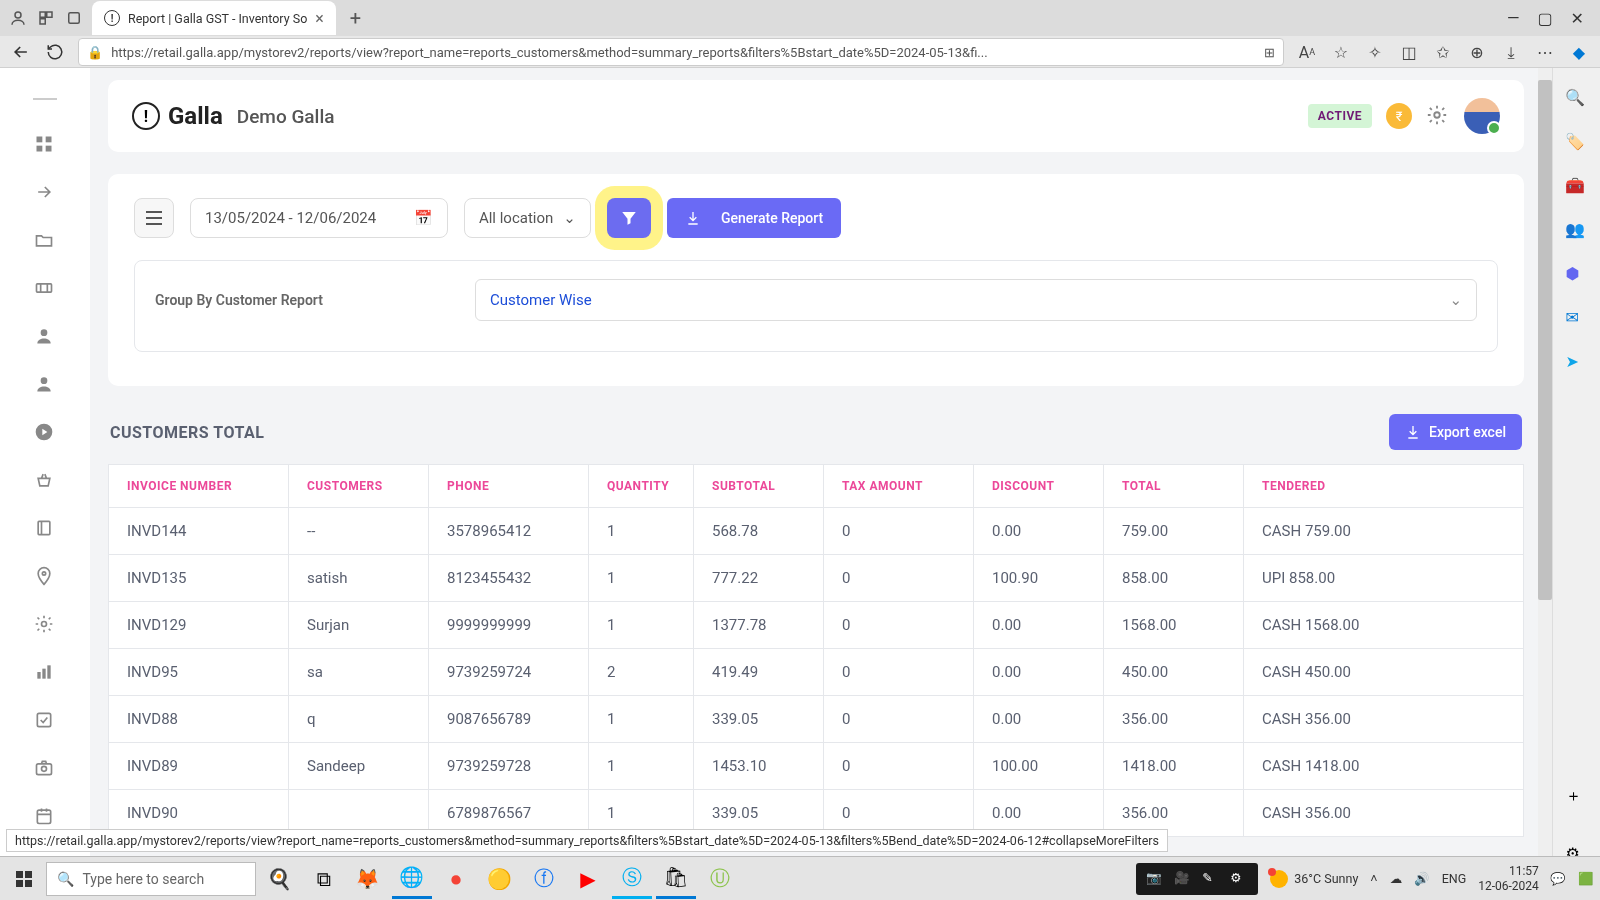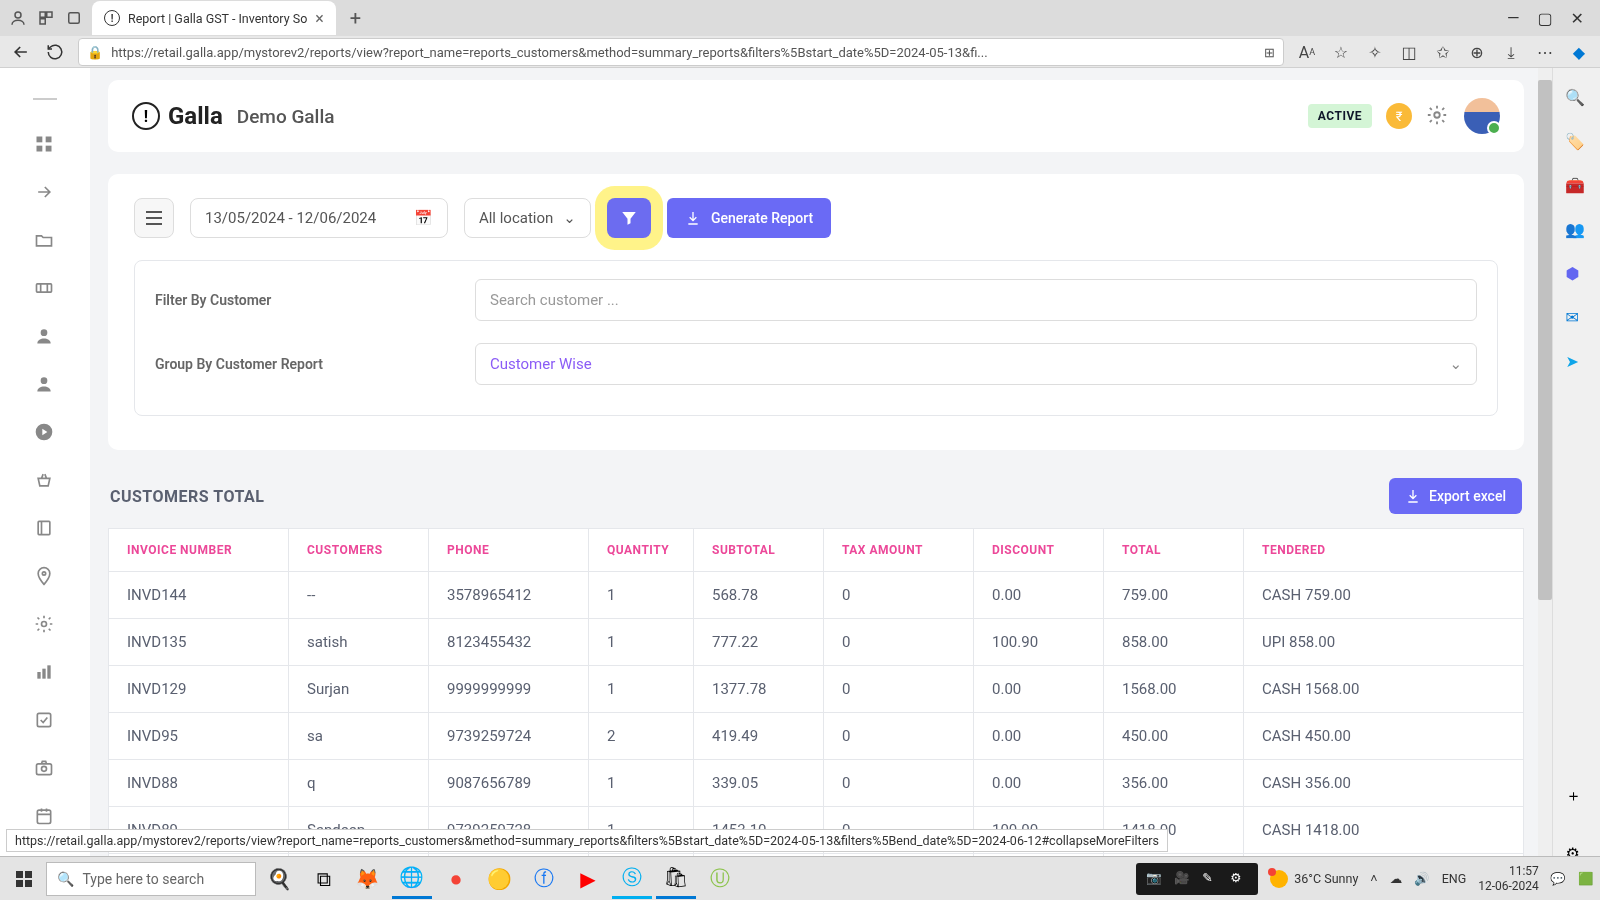--- a/index.html
+++ b/index.html
@@ -35,36 +35,36 @@
 .scroll-track { position:absolute; right:0; top:0; bottom:0; width:14px; background:#efefef; }
 .scroll-thumb { position:absolute; right:0; top:12px; width:14px; height:520px; background:#c1c1c1; border-radius:2px; }
 
 
 .header-card { background: #fff; border-radius: 10px; padding: 18px 24px; display: flex; align-items: center; gap: 14px; margin-bottom: 22px; }
 .logo-wrap { display:flex; align-items:center; gap:8px; }
 .logo-wrap .logo-circ { width:28px; height:28px; border:2px solid #222; border-radius:50%; display:flex; align-items:center; justify-content:center; font-weight:bold; font-size:16px; }
 .logo-txt { font-size: 24px; font-weight: 700; color: #222; }
 .demo-txt { font-size: 19px; color: #555; font-weight: 500; }
 .header-card .sp { flex:1; }
-.badge-active { background:#d4f5d6; color:#0f172a; font-size:12px; font-weight:700; padding:5px 10px; border-radius:4px; letter-spacing:0.5px; }
+.badge-active { background:#d4f5d6; color:#701a75; font-size:12px; font-weight:700; padding:5px 10px; border-radius:4px; letter-spacing:0.5px; }
 .coin { width:26px; height:26px; background:#faba38; border-radius:50%; display:flex;align-items:center;justify-content:center; color:#fff; font-size:13px; }
 .gear { width:24px; height:24px; color:#888; cursor:pointer; }
 .avatar { width:36px; height:36px; border-radius:50%; background: linear-gradient(#f2c09a 40%, #3a5fb6 40%); position:relative; }
 .avatar::after { content:''; position:absolute; bottom:-1px; right:-1px; width:10px; height:10px; background:#4caf50; border-radius:50%; border:2px solid #fff; }
 
 
 .filter-card { background:#fff; border-radius:10px; padding: 24px 26px 34px; margin-bottom: 28px; }
 .filter-row1 { display:flex; align-items:center; gap: 16px; }
 .hamburger-btn { width:40px; height:40px; border:1px solid #ddd; border-radius:8px; display:flex; align-items:center; justify-content:center; cursor:pointer; color:#555; background:#f7f7f7; }
 .date-box { height:40px; border:1px solid #ddd; border-radius:8px; display:flex; align-items:center; padding:0 14px; font-size:15px; color:#555; gap:38px; }
 .date-box .cal-icn { color:#888; }
 .loc-box { height:40px; border:1px solid #ddd; border-radius:8px; display:flex; align-items:center; padding: 0 14px; font-size:15px; color:#555; gap:10px; min-width:120px; cursor:pointer; }
 .filter-glow { width:44px; height:40px; border-radius:8px; background:#6c6cf0; display:flex; align-items:center; justify-content:center; position:relative; cursor:pointer; box-shadow: 0 0 0 12px rgba(255,235,59,0.6); }
 .filter-glow .fi { color:#fff; }
-.gen-btn { height:40px; background:#6a6af5; color:#fff; border-radius:6px; padding:0 18px; display:flex; align-items:center; gap:10px; font-size:14px; font-weight:500; cursor:pointer; }
+.gen-btn { height:40px; background:#6a6af5; color:#fff; border-radius:6px; padding:0 18px; display:flex; align-items:center; gap:20px; font-size:14px; font-weight:500; cursor:pointer; }
 
 .filter-body { border:1px solid #e5e7eb; border-radius:8px; margin-top: 22px; padding: 18px 20px 30px; }
 .filter-group { display:flex; align-items:center; margin-bottom: 22px; }
 .filter-group:last-child{ margin-bottom:0; }
 .filter-group .lbl { width: 320px; font-size: 14px; color:#666; font-weight:600; }
 .filter-group .ctrl { flex:1; height:42px; border:1px solid #ddd; border-radius:6px; display:flex; align-items:center; padding:0 14px; font-size:15px; color:#888; justify-content:space-between; }
 .filter-group .ctrl.input { color:#999; }
 
 
 .report-head { display:flex; align-items:center; justify-content:space-between; margin-bottom: 14px; padding: 0 2px; }
@@ -304,29 +304,23 @@
               <svg width="16" height="16" viewBox="0 0 24 24" fill="none" stroke="#fff" stroke-width="2">
                 <path d="M12 3v12M7 11l5 5 5-5M5 21h14"></path>
               </svg>
             </span>
           <span>Generate Report</span>
         </div>
       </div>
 
       <div class="filter-body">
         <div class="filter-group">
-          <div class="lbl">Filter By Customer</div>
-          <div class="ctrl input">
-            <span>Search customer ...</span>
-          </div>
-        </div>
-        <div class="filter-group">
           <div class="lbl">Group By Customer Report</div>
           <div class="ctrl">
-            <span style="color:#8b5cf6">Customer Wise</span>
+            <span style="color:#1d4ed8">Customer Wise</span>
             <span>⌄</span>
           </div>
         </div>
       </div>
     </div>
 
     <div class="report-head">
       <div class="report-title">CUSTOMERS TOTAL</div>
       <div class="export-btn">
         <span>

